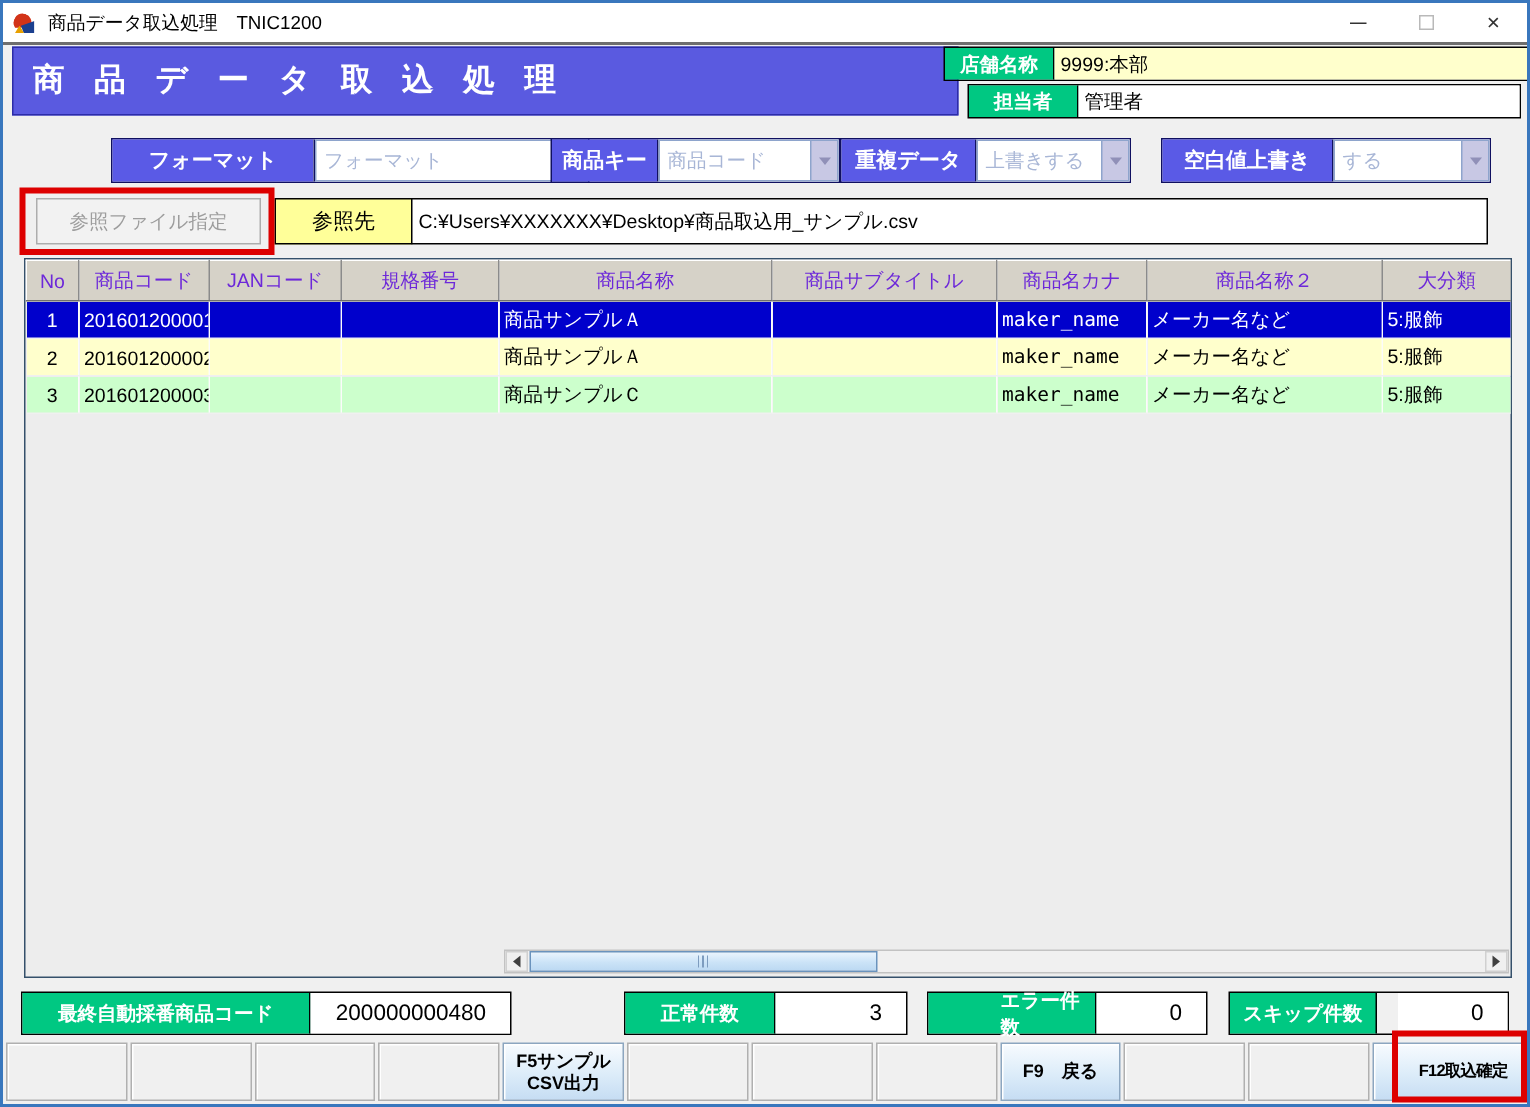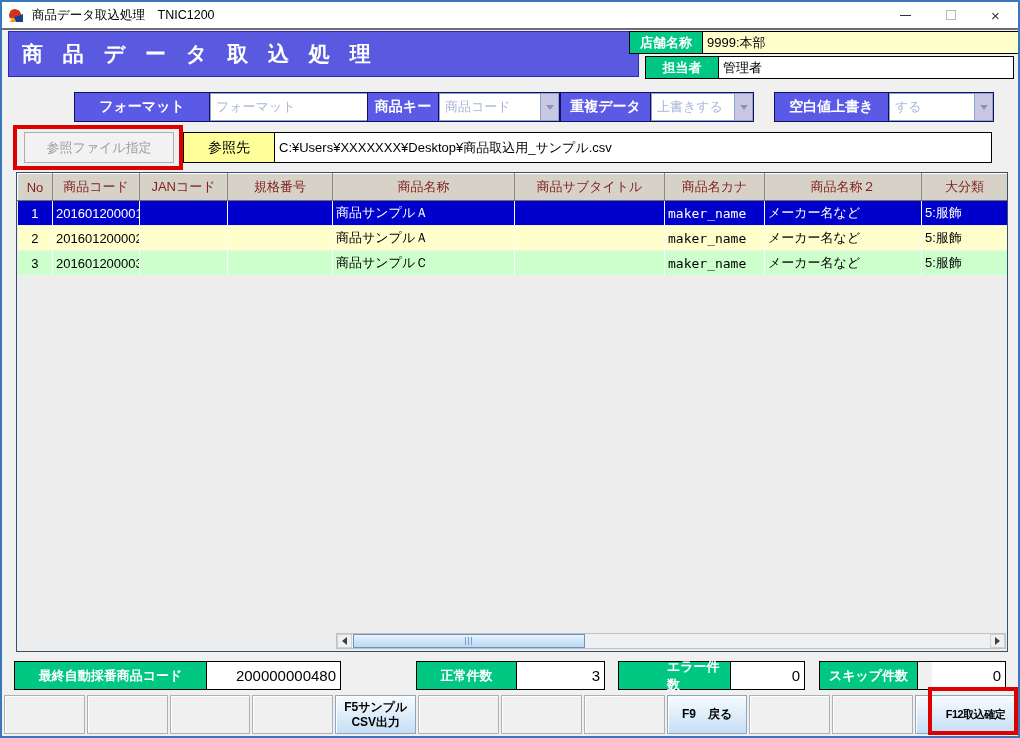--- a/index.html
+++ b/index.html
@@ -37,41 +37,41 @@
   .tri-down { width: 0; height: 0; border-left: 4px solid transparent; border-right: 4px solid transparent; border-top: 5px solid #9090b8; }
 
   
   .browse-btn { position: absolute; left: 22px; top: 130px; width: 150px; height: 31px; background: #f2f2f2; border: 1px solid #adadad; color: #9d9d9d; font-size: 13px; display: flex; align-items: center; justify-content: center; }
   .path-label { position: absolute; left: 181px; top: 130px; width: 92px; height: 31px; background: #ffff99; border: 1px solid #000; color: #000; font-size: 14px; display: flex; align-items: center; justify-content: center; }
   .path-field { position: absolute; left: 272px; top: 130px; width: 718px; height: 31px; background: #fff; border: 1px solid #000; font-size: 13px; color: #000; display: flex; align-items: center; padding-left: 4px; white-space: nowrap; overflow: hidden; }
 
   
   .grid-wrap { position: absolute; left: 14px; top: 170px; width: 992px; height: 480px; border: 1px solid #35506b; background: #ededed; overflow: hidden; }
   table.grid { border-collapse: collapse; table-layout: fixed; width: 990px; }
-  .grid th { background: #d6d2c8; font-size: 13px; font-weight: normal; color: #7f1d1d; height: 27px; border-right: 1px solid #8b8b8b; border-bottom: 1px solid #6f6f6f; border-top: 1px solid #fff; border-left: 1px solid #fff; overflow: hidden; white-space: nowrap; }
+  .grid th { background: #d6d2c8; font-size: 13px; font-weight: normal; color: #6d28d9; height: 27px; border-right: 1px solid #8b8b8b; border-bottom: 1px solid #6f6f6f; border-top: 1px solid #fff; border-left: 1px solid #fff; overflow: hidden; white-space: nowrap; }
   .grid td { height: 25px; font-size: 13px; color: #000; padding: 0 3px; border-right: 1px solid rgba(255,255,255,.75); border-bottom: 1px solid #f0f0f0; overflow: hidden; white-space: nowrap; }
   .row-selected td { background: #0000cc; color: #fff; }
   .row-yellow td { background: #ffffcc; }
   .row-green td { background: #ccffcc; }
   .ta-c { text-align: center; }
   .mono { font-family: "DejaVu Sans Mono", "Liberation Mono", monospace; font-size: 11px; }
 
   
   .hscroll { position: absolute; left: 319px; bottom: 2px; width: 670px; height: 16px; background: #f0f0f0; border: 1px solid #c2c2c2; display: flex; }
   .sb-btn { width: 15px; height: 14px; flex: none; background: #f0f0f0; display: flex; align-items: center; justify-content: center; border: 1px solid #d0d0d0; }
   .tri-left { width: 0; height: 0; border-top: 4px solid transparent; border-bottom: 4px solid transparent; border-right: 5px solid #404040; }
   .tri-right { width: 0; height: 0; border-top: 4px solid transparent; border-bottom: 4px solid transparent; border-left: 5px solid #404040; }
   .sb-track { flex: 1; position: relative; }
   .sb-thumb { position: absolute; left: 1px; top: 0; width: 232px; height: 14px; background: linear-gradient(#eaf4fd, #cbe3f7 55%, #bcd9f2); border: 1px solid #6a93bd; display: flex; align-items: center; justify-content: center; }
   .sb-grip { width: 8px; height: 8px; background: repeating-linear-gradient(90deg, #7d9cbf 0 1px, transparent 1px 3px); }
 
   
   .sgroup { position: absolute; top: 659px; height: 29px; display: flex; border: 1px solid #000; }
   .sgroup .glabel { border-right: 1px solid #000; }
-  .sval { flex: 1; background: #fff; font-size: 15px; color: #000; display: flex; align-items: center; justify-content: flex-end; padding-right: 4px; }
+  .sval { flex: 1; background: #fff; font-size: 15px; color: #000; display: flex; align-items: center; justify-content: flex-end; padding-right: 16px; }
   #grp-lastcode { left: 12px; width: 327px; } #grp-lastcode .glabel { width: 192px; }
   #grp-normal   { left: 414px; width: 189px; } #grp-normal .glabel { width: 100px; }
   #grp-error    { left: 616px; width: 187px; } #grp-error .glabel { width: 112px; padding-left: 48px; }
   #grp-skip     { left: 817px; width: 187px; gap: 14px; } #grp-skip .glabel { width: 98px; }
 
   
   .fkeys { position: absolute; left: 0; top: 693px; width: 1016px; height: 39px; display: flex; gap: 2px; padding: 0 2px; }
   .fkey { flex: 1 1 0; height: 39px; background: #f0f0f0; border: 1px solid #b0b0b0; box-shadow: inset 1px 1px 0 #ffffff; display: flex; align-items: center; justify-content: center; text-align: center; font-size: 12px; font-weight: bold; color: #000; white-space: pre-line; line-height: 1.25; overflow: hidden; }
   .fkey.active { background: linear-gradient(#f7fbfe, #dcecf9 55%, #c6ddf3); border: 1px solid #8ca6c0; }
   .fkey.f12 { font-size: 11px; letter-spacing: -0.5px; padding-left: 20px; }

